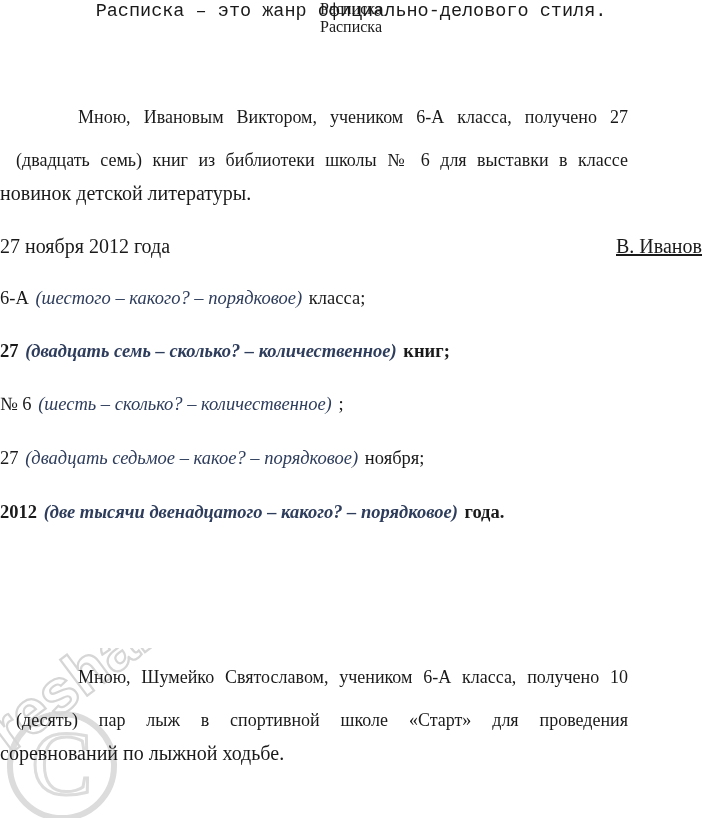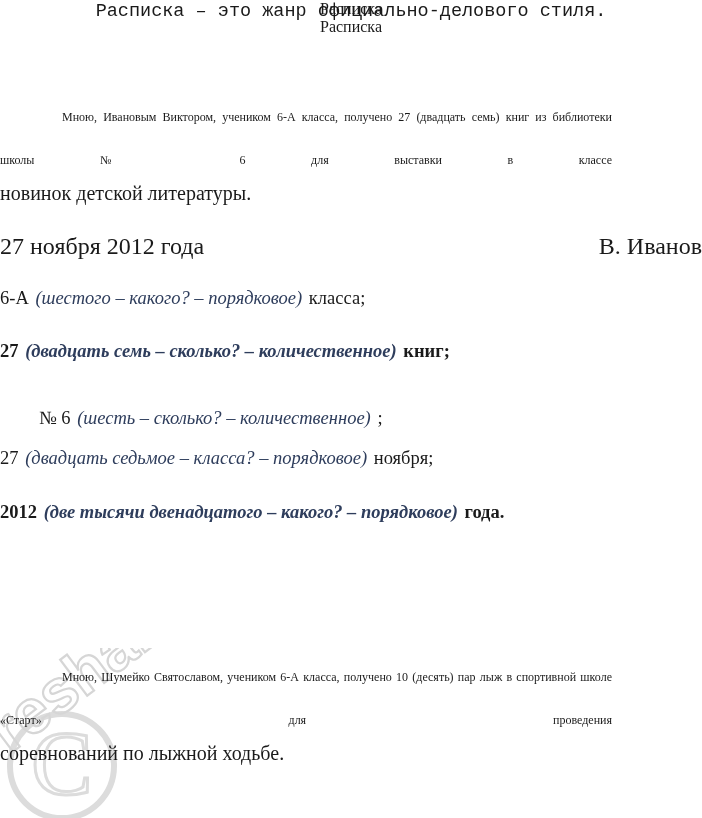--- a/index.html
+++ b/index.html
@@ -59,23 +59,23 @@
     right: 0;
     text-align: center;
     white-space: normal;
   }
   .heading-1 { top: 52px; }
   .heading-2 { top: 610px; }
 
   
   .body-para {
     position: absolute;
-    left: 0px;
+    left: 16px;
     width: 612px;
-    font-size: 12px;
+    font-size: 18px;
     line-height: 43px;
     text-align: justify;
     text-justify: inter-word;
     text-indent: 62px;
     white-space: normal;
     hyphens: none;
   }
   
   .body-para::after {
     content: "";
@@ -98,48 +98,48 @@
   .tail-2 { top: 743px; }
 
   
   .sigrow {
     position: absolute;
     left: 0;
     width: 702px;
     display: flex;
     justify-content: space-between;
     align-items: baseline;
-    font-size: 24px;
+    font-size: 20px;
     line-height: 21px;
   }
   .sigrow-1 { top: 236px; }
   .sigrow-2 { top: 818px; }
   .sig-date { white-space: nowrap; }
-  .sig-name { white-space: nowrap; }
+  .sig-name { white-space: nowrap; text-decoration: underline; }
 
   
   .annot {
     position: absolute;
     left: 0;
     font-size: 18.5px;
     line-height: 21px;
     white-space: nowrap;
     color: #1a1a1a;
   }
   .annot .num   { color: #1a1a1a; }
   .annot .gloss {
     font-style: italic;
     color: #2e3d5c;
     padding: 0 2px;
   }
   .annot .trail { color: #1a1a1a; }
 
   .annot-0 { top: 288px; }
   .annot-1 { top: 341px; font-weight: bold; }
-  .annot-2 { top: 408px; padding-left: 39px; }
+  .annot-2 { top: 394px; }
   .annot-3 { top: 448px; }
   .annot-4 { top: 502px; font-weight: bold; }
 </style>
 </head>
 <body>
 
 <div class="watermark">
   <svg width="260" height="190" viewBox="0 0 260 190" xmlns="http://www.w3.org/2000/svg">
     <g>
       <circle cx="76" cy="118" r="52" fill="none" stroke="#dcdcdc" stroke-width="6"></circle>
@@ -179,21 +179,21 @@
   </div>
 
   <div class="annot annot-2">
     <span class="num">№ 6</span>
     <span class="gloss">(шесть – сколько? – количественное)</span>
     <span class="trail">;</span>
   </div>
 
   <div class="annot annot-3">
     <span class="num">27</span>
-    <span class="gloss">(двадцать седьмое – класса? – порядковое)</span>
+    <span class="gloss">(двадцать седьмое – какое? – порядковое)</span>
     <span class="trail">ноября;</span>
   </div>
 
   <div class="annot annot-4">
     <span class="num">2012</span>
     <span class="gloss">(две тысячи двенадцатого – какого? – порядковое)</span>
     <span class="trail">года.</span>
   </div>
 
   <div class="heading heading-2">Расписка</div>

